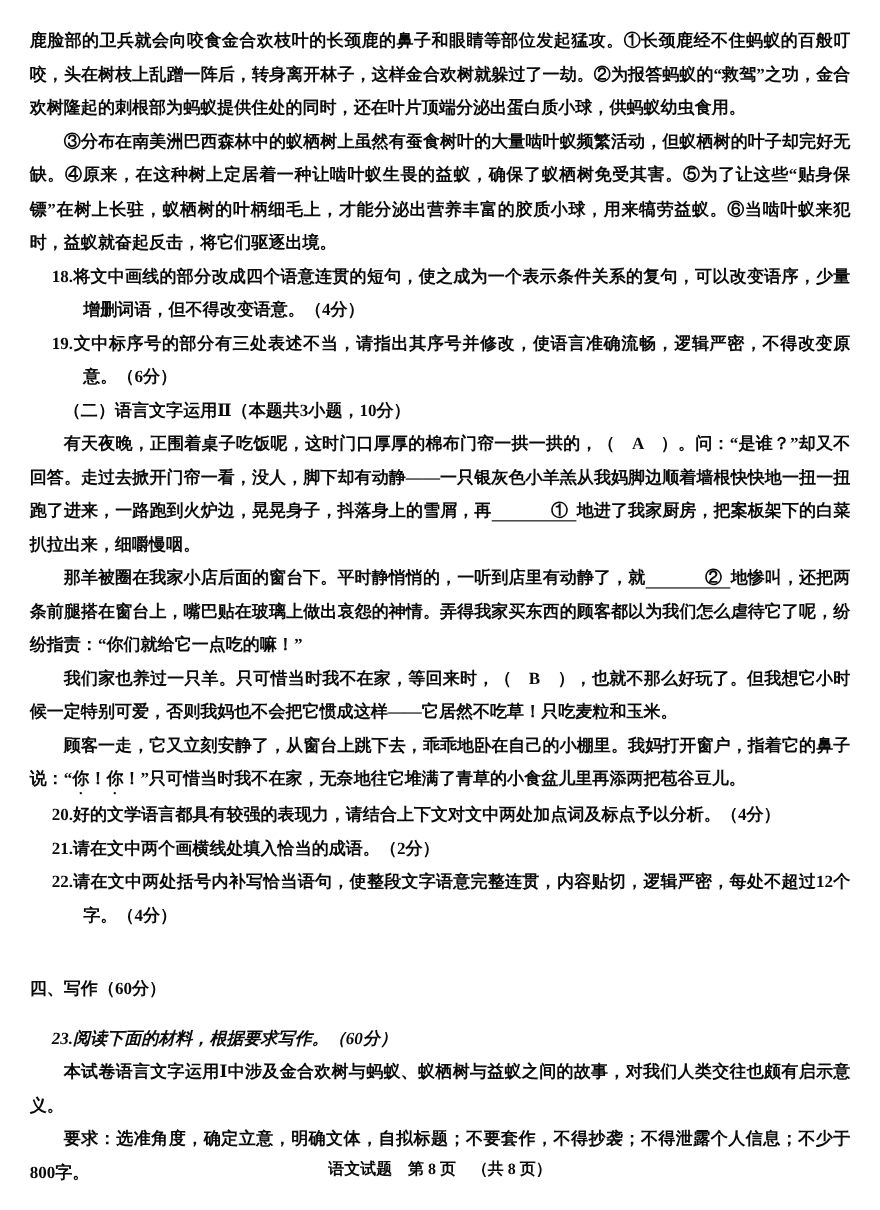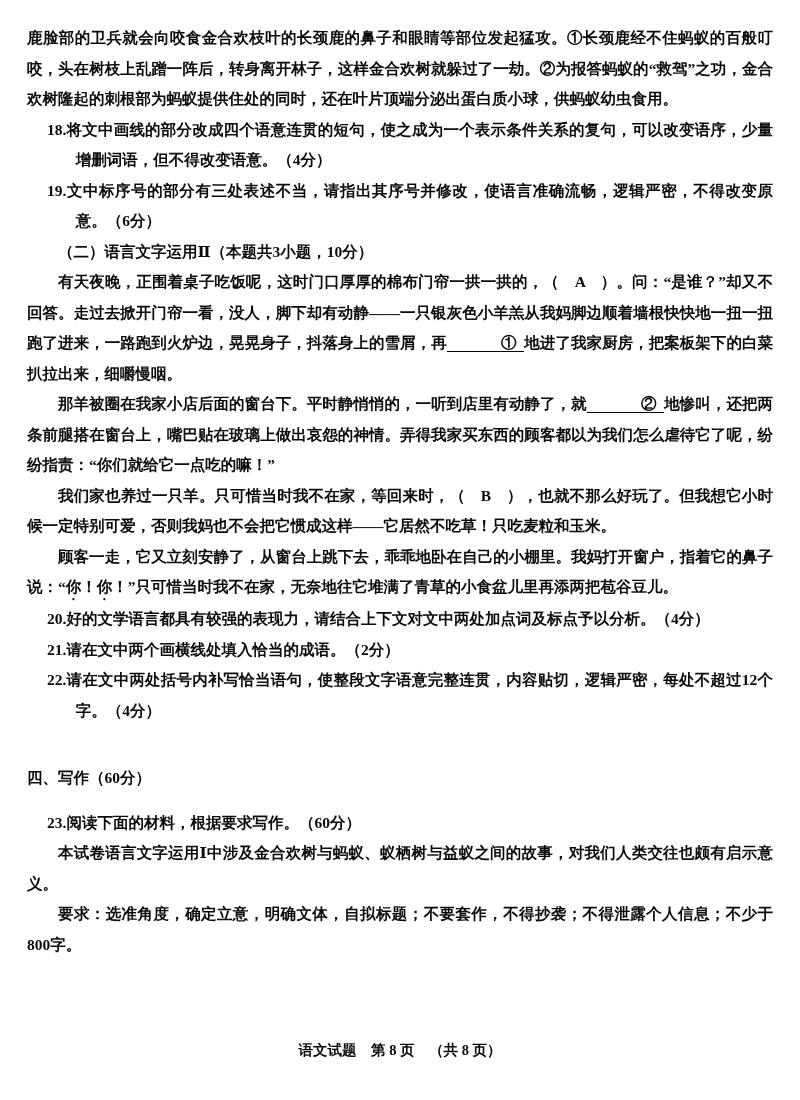--- a/index.html
+++ b/index.html
@@ -12,48 +12,49 @@
     color: #0b0b0b;
     font-weight: 600;
     font-size: 15.5px;
   }
   .body-text { position: absolute; left: 27px; right: 27px; top: 23px; }
   p.line { line-height: 30.5px; text-align: justify; }
   p.indent { text-indent: 2em; }
   p.hang { padding-left: 1.85em; text-indent: -1.85em; margin-left: 20px; }
   p.bold { font-weight: 700; }
   p.gap { margin-top: 37px; }
-  p.gap2 { margin-top: 14px; }
+  p.gap2 { margin-top: 14px; font-style: italic; }
   .blank {
     display: inline-block;
     border-bottom: 1.5px solid #000;
     min-width: 2.8em;
     text-align: center;
     line-height: 1.1;
   }
   .dot {
     text-emphasis: filled dot;
     -webkit-text-emphasis: filled dot;
     text-emphasis-position: under left;
     -webkit-text-emphasis-position: under left;
   }
   .footer {
     position: absolute;
-    bottom: 40px; left: 0; right: 0;
+    bottom: 28px; left: 0; right: 0;
     text-align: center;
     font-size: 14.5px;
     font-weight: 600;
   }
 </style>
 </head>
 <body>
 
 <div class="page">
   <div class="body-text">
       <p class="line"><span>鹿脸部的卫兵就会向咬食金合欢枝叶的长颈鹿的鼻子和眼睛等部位发起猛攻。①长颈鹿经不住蚂蚁的百般叮咬，头在树枝上乱蹭一阵后，转身离开林子，这样金合欢树就躲过了一劫。②为报答蚂蚁的“救驾”之功，金合欢树隆起的刺根部为蚂蚁提供住处的同时，还在叶片顶端分泌出蛋白质小球，供蚂蚁幼虫食用。</span></p>
+      <p class="line indent"><span>③分布在南美洲巴西森林中的蚁栖树上虽然有蚕食树叶的大量啮叶蚁频繁活动，但蚁栖树的叶子却完好无缺。④原来，在这种树上定居着一种让啮叶蚁生畏的益蚁，确保了蚁栖树免受其害。⑤为了让这些“贴身保镖”在树上长驻，蚁栖树的叶柄细毛上，才能分泌出营养丰富的胶质小球，用来犒劳益蚁。⑥当啮叶蚁来犯时，益蚁就奋起反击，将它们驱逐出境。</span></p>
       <p class="line hang"><span>18.将文中画线的部分改成四个语意连贯的短句，使之成为一个表示条件关系的复句，可以改变语序，少量增删词语，但不得改变语意。（4分）</span></p>
       <p class="line hang"><span>19.文中标序号的部分有三处表述不当，请指出其序号并修改，使语言准确流畅，逻辑严密，不得改变原意。（6分）</span></p>
       <p class="line indent bold"><span>（二）语言文字运用Ⅱ（本题共3小题，10分）</span></p>
       <p class="line indent"><span>有天夜晚，正围着桌子吃饭呢，这时门口厚厚的棉布门帘一拱一拱的，（　A　）。问：“是谁？”却又不回答。走过去掀开门帘一看，没人，脚下却有动静——一只银灰色小羊羔从我妈脚边顺着墙根快快地一扭一扭跑了进来，一路跑到火炉边，晃晃身子，抖落身上的雪屑，再</span><span class="blank">　①　</span><span>地进了我家厨房，把案板架下的白菜扒拉出来，细嚼慢咽。</span></p>
       <p class="line indent"><span>那羊被圈在我家小店后面的窗台下。平时静悄悄的，一听到店里有动静了，就</span><span class="blank">　②　</span><span>地惨叫，还把两条前腿搭在窗台上，嘴巴贴在玻璃上做出哀怨的神情。弄得我家买东西的顾客都以为我们怎么虐待它了呢，纷纷指责：“你们就给它一点吃的嘛！”</span></p>
       <p class="line indent"><span>我们家也养过一只羊。只可惜当时我不在家，等回来时，（　B　），也就不那么好玩了。但我想它小时候一定特别可爱，否则我妈也不会把它惯成这样——它居然不吃草！只吃麦粒和玉米。</span></p>
       <p class="line indent"><span>顾客一走，它又立刻安静了，从窗台上跳下去，乖乖地卧在自己的小棚里。我妈打开窗户，指着它的鼻子说：“</span><span class="dot">你！你！</span><span>”只可惜当时我不在家，无奈地往它堆满了青草的小食盆儿里再添两把苞谷豆儿。</span></p>
       <p class="line hang"><span>20.好的文学语言都具有较强的表现力，请结合上下文对文中两处加点词及标点予以分析。（4分）</span></p>
       <p class="line hang"><span>21.请在文中两个画横线处填入恰当的成语。（2分）</span></p>
       <p class="line hang"><span>22.请在文中两处括号内补写恰当语句，使整段文字语意完整连贯，内容贴切，逻辑严密，每处不超过12个字。（4分）</span></p>

